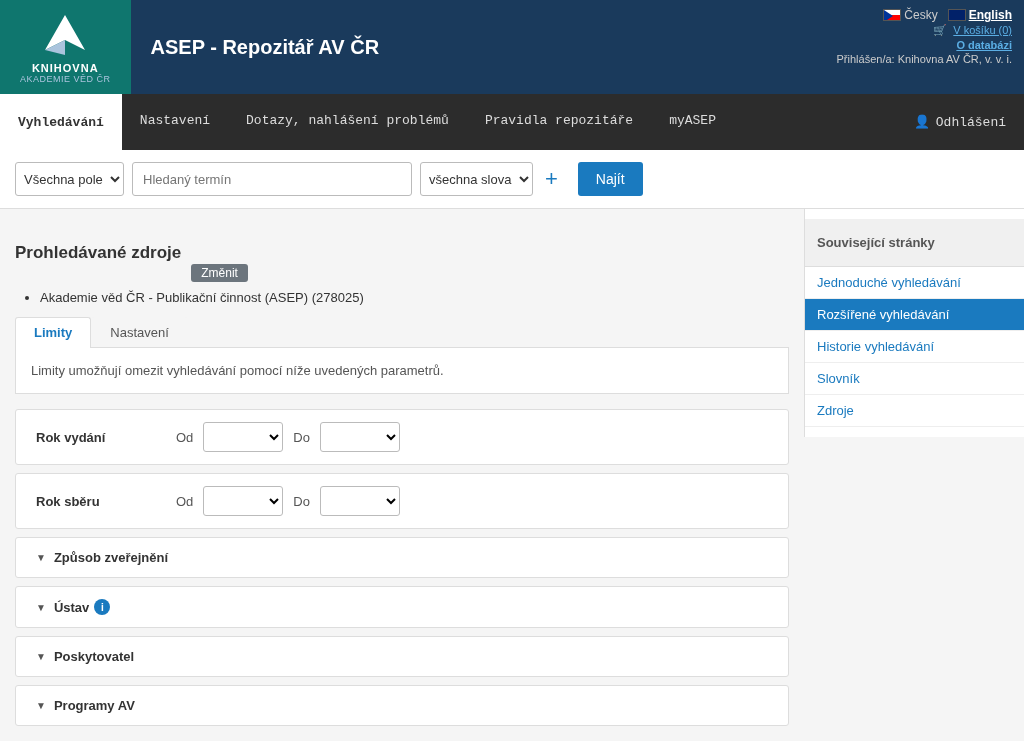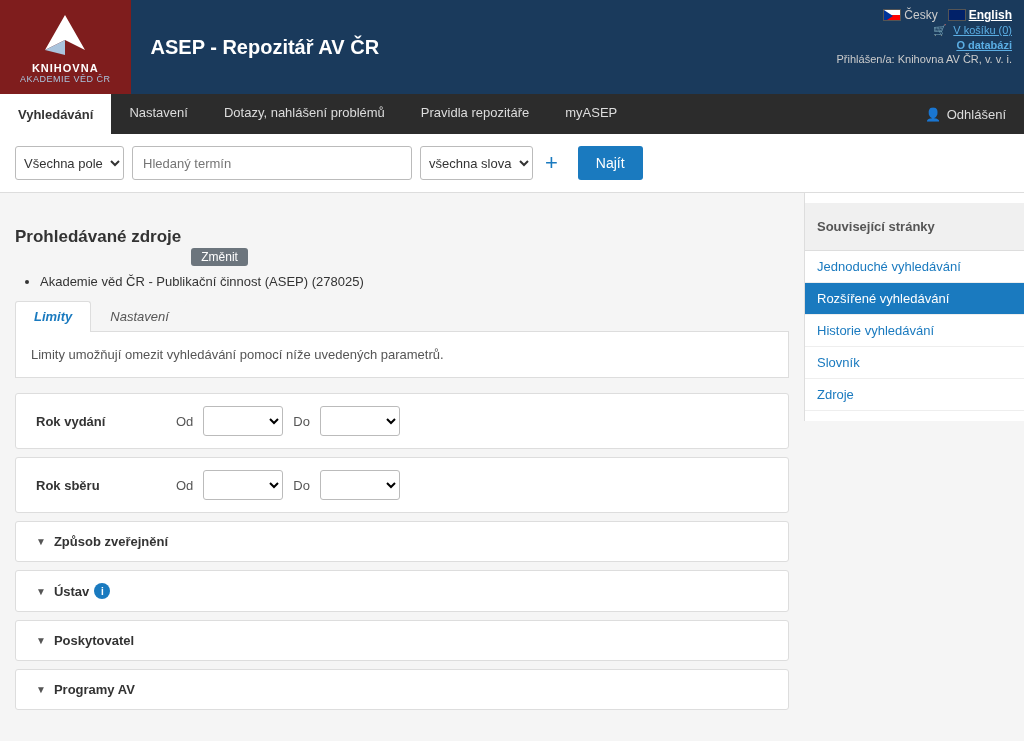--- a/index.html
+++ b/index.html
@@ -7,21 +7,21 @@
 
     
     .top-bar {
       background: #1a3a5c;
       display: flex;
       align-items: stretch;
       min-height: 90px;
       position: relative;
     }
     .logo-area {
-      background: #7f1d1d;
+      background: #0f766e;
       padding: 10px 20px;
       display: flex;
       flex-direction: column;
       align-items: center;
       justify-content: center;
       min-width: 130px;
     }
     .logo-bird {
       width: 60px;
       height: 50px;
@@ -100,21 +100,22 @@
       color: #5baee4;
       text-decoration: underline;
     }
     .cart-icon { margin-right: 3px; }
 
     
     .nav-bar {
       background: #2c2c2c;
       display: flex;
       align-items: stretch;
-      height: 40px;
+      height: 56px;
+      font-family: Liberation Mono, monospace;
     }
     .nav-item {
       color: #ddd;
       padding: 0 18px;
       display: flex;
       align-items: center;
       cursor: pointer;
       font-size: 13px;
       text-decoration: none;
       border-bottom: 3px solid transparent;
@@ -235,21 +236,20 @@
     .sources-list li {
       font-size: 13px;
       color: #333;
     }
 
     
     .tabs {
       display: flex;
       border-bottom: 1px solid #ddd;
       margin-bottom: 0;
-      font-style: italic;
     }
     .tab {
       padding: 7px 18px;
       cursor: pointer;
       font-size: 13px;
       border: 1px solid transparent;
       border-bottom: none;
       color: #555;
       background: #f5f5f5;
       border-radius: 3px 3px 0 0;

